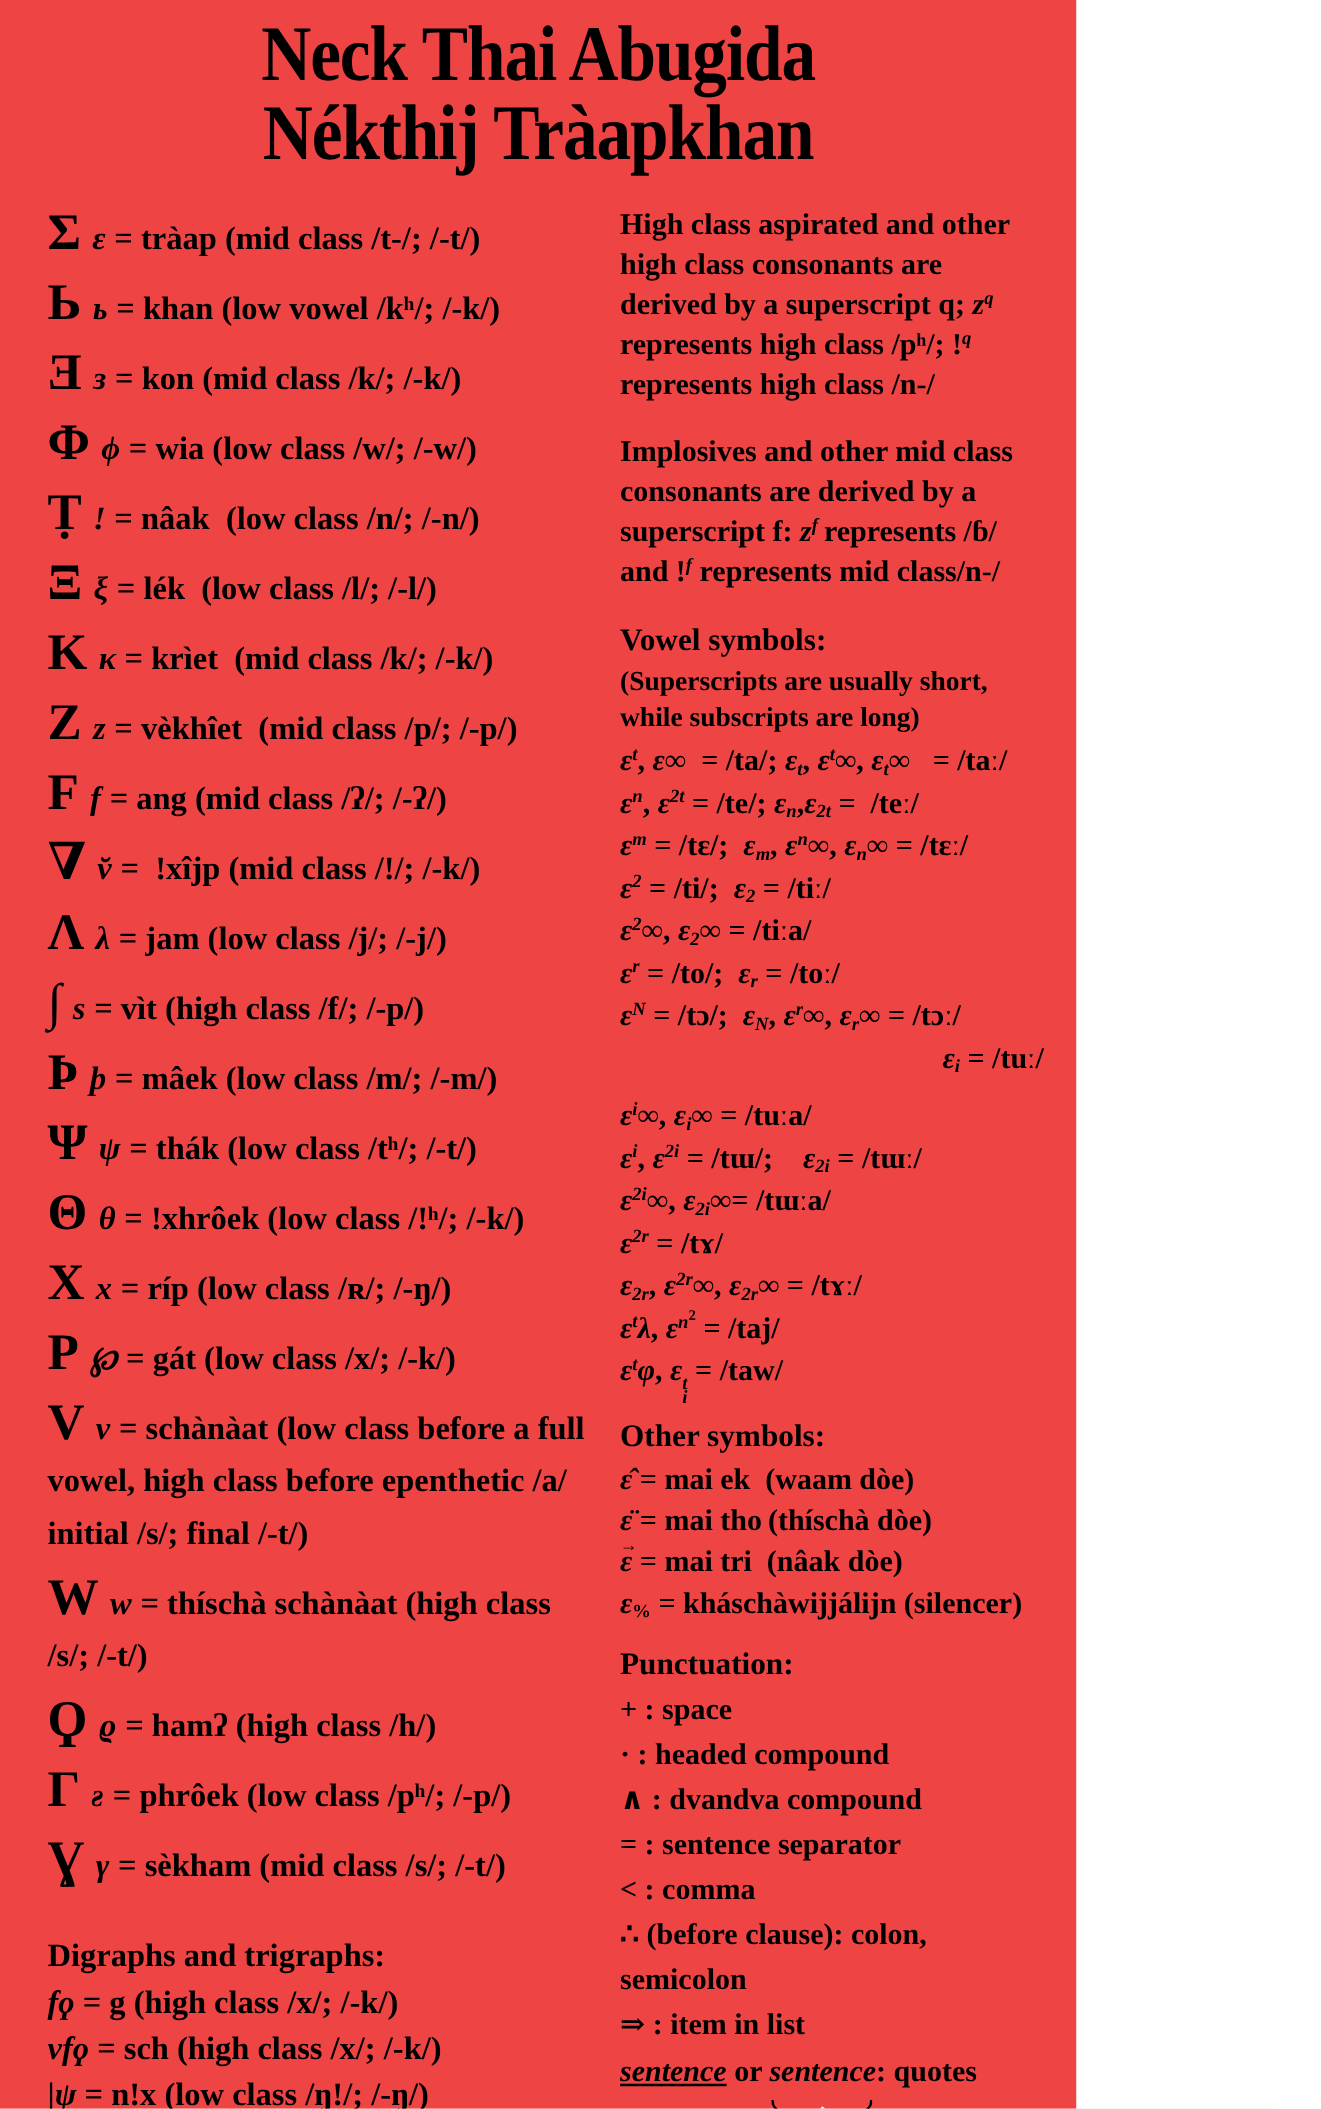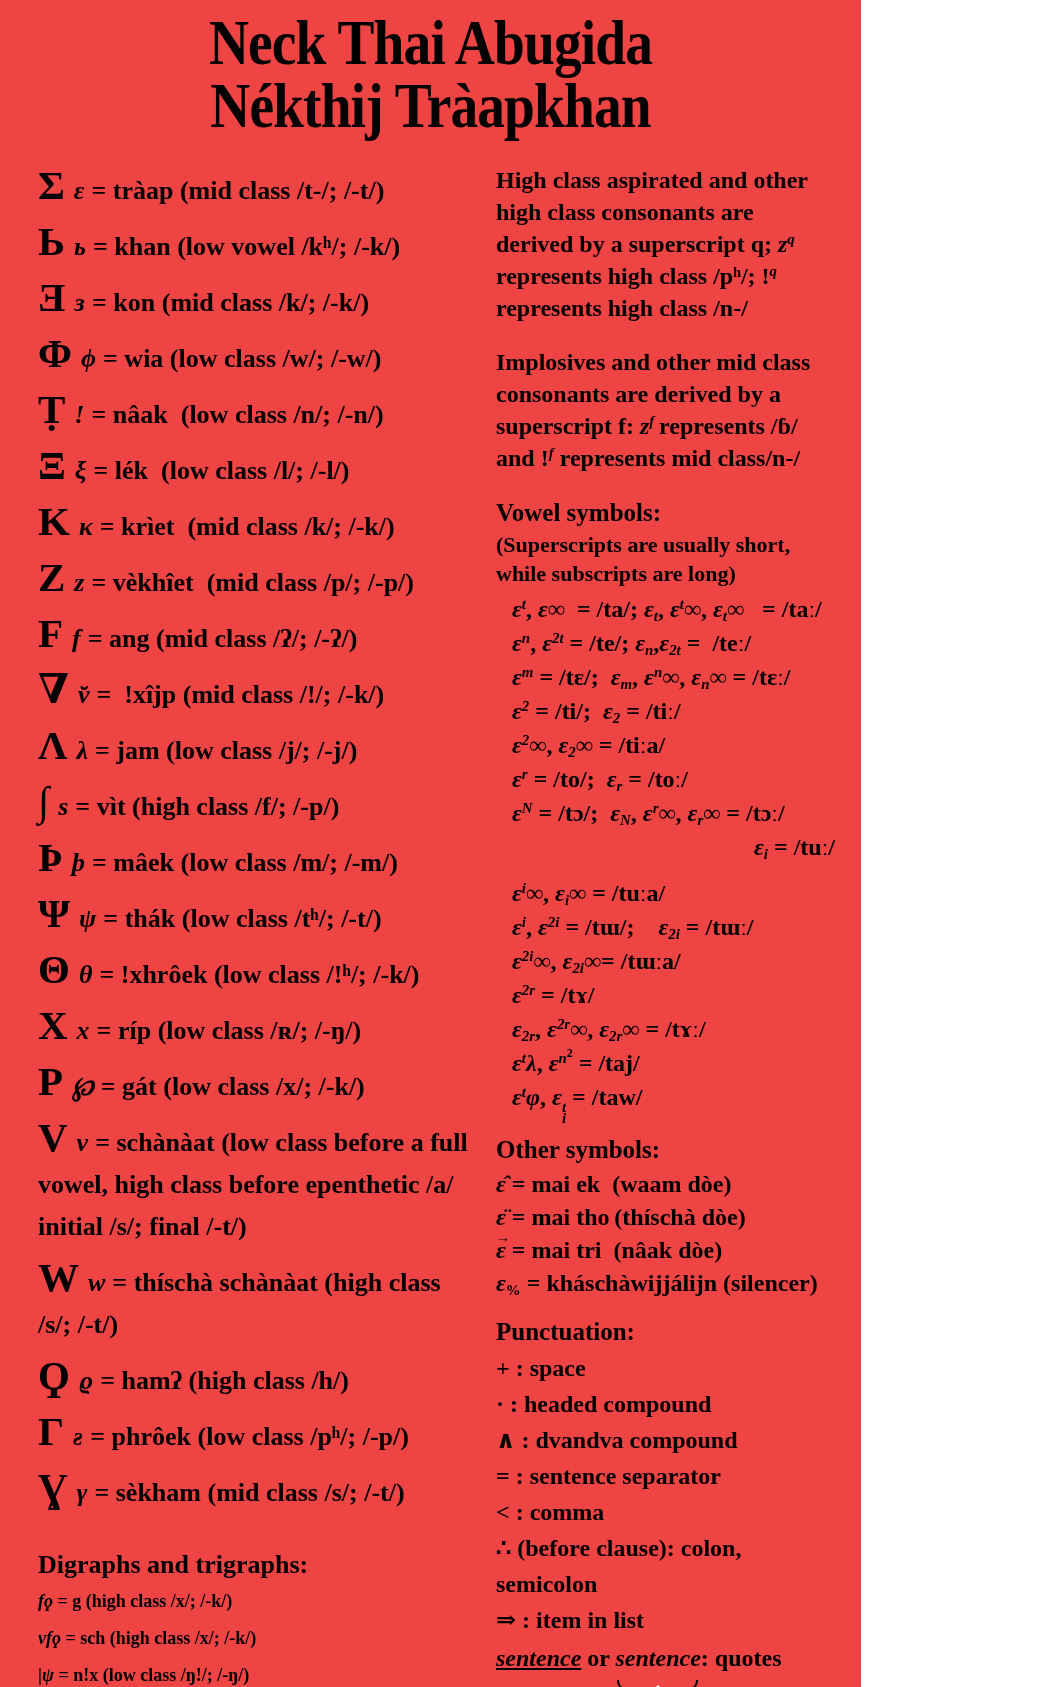--- a/index.html
+++ b/index.html
@@ -13,28 +13,28 @@
   .left{flex:0 0 440px;width:440px;}
   .right{flex:1;min-width:0;font-size:24px;}
 
   
   .con-row{font-size:26px;line-height:42px;margin-bottom:8px;}
   .big{font-size:41px;margin-right:9px;}
   .small{font-style:italic;font-size:26px;margin-right:7px;}
 
   .dg{margin-top:32px;}
   .dg-head{font-size:26px;line-height:37px;}
-  .dg-line{font-size:18px;line-height:37px;}
+  .dg-line{font-size:26px;line-height:37px;}
 
   
   .para{margin:0 0 22px 0;line-height:32px;}
   .sec-head{font-size:25px;line-height:34px;}
   .sec-head2{font-size:25px;line-height:36px;}
   .vnote{font-size:22px;line-height:29px;margin-bottom:4px;}
-  .vline{line-height:34px;margin-left:16px;}
+  .vline{line-height:34px;}
   #vowel-list .vline:nth-child(8){margin-bottom:12px;text-align:right;}
   .oth{margin-top:8px;}
   .oline{line-height:33px;}
   .punct{margin-top:14px;}
   .pitem{line-height:36px;}
   .pq{margin-top:3px;margin-bottom:42px;line-height:34px;}
   .ptail{line-height:34px;}
 
   sup,sub{font-size:62%;line-height:0;}
   sup{vertical-align:0.55em;}

